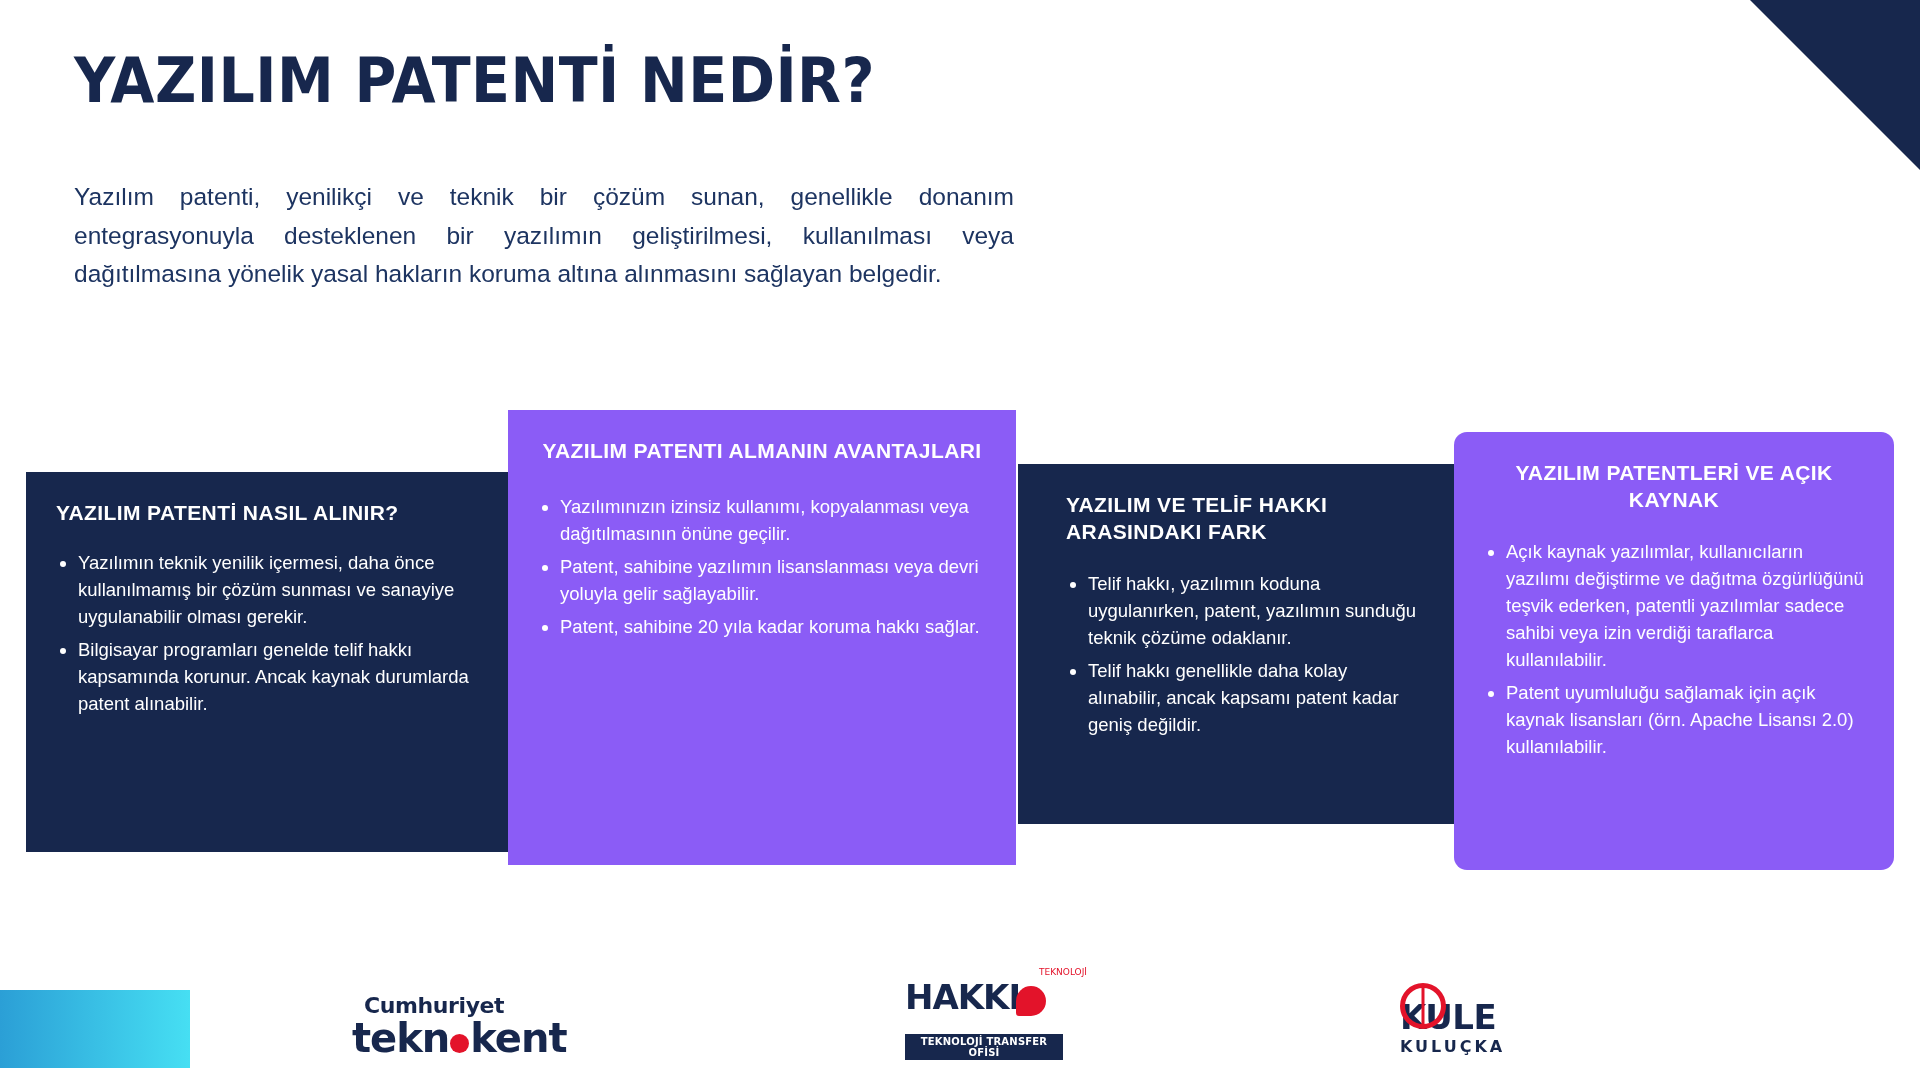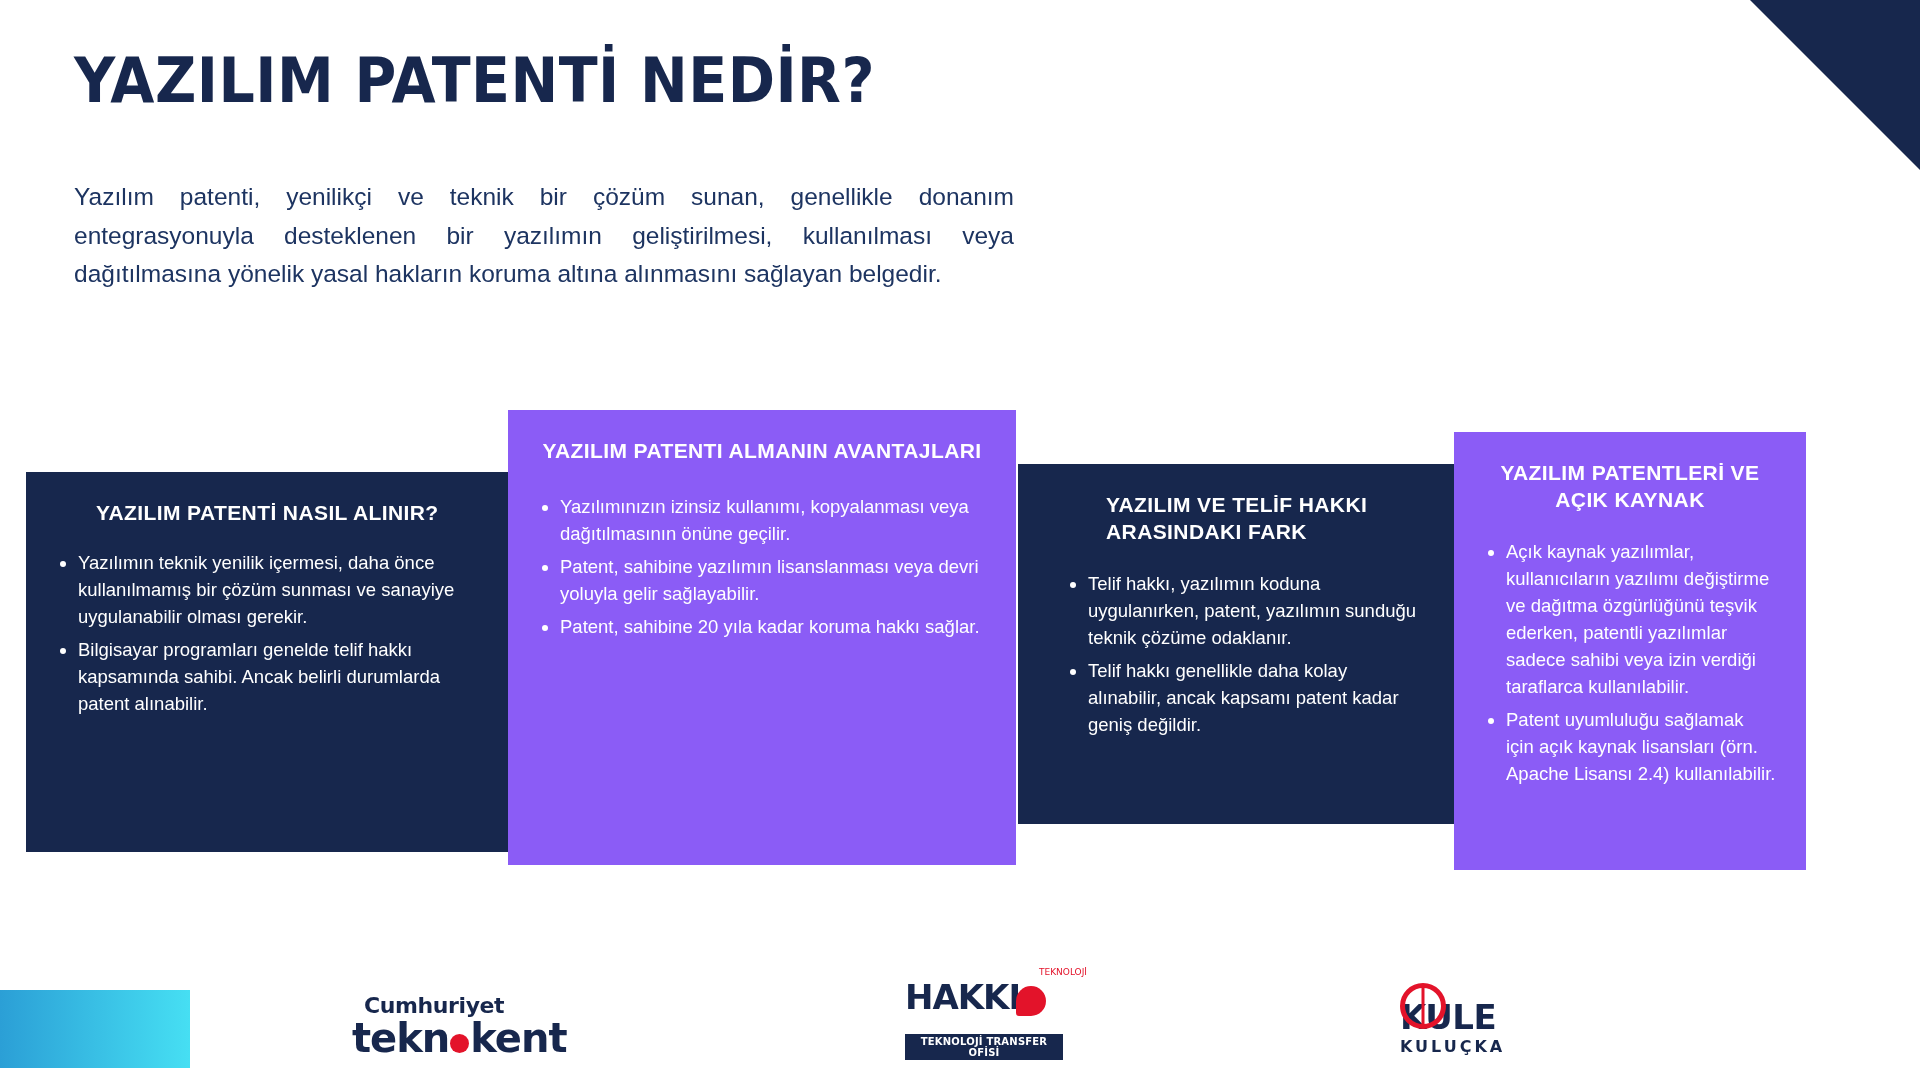--- a/index.html
+++ b/index.html
@@ -73,42 +73,42 @@
   .card.teal { background: #8b5cf6; }
 
   .card h3 {
     margin: 0 0 10px 0;
     font-size: 21px;
     line-height: 1.28;
     font-weight: 700;
     letter-spacing: 0.4px;
     font-family: "Liberation Sans", sans-serif;
   }
-  .card.dark h3 { text-align: left; margin-left: 40px; }
+  .card.dark h3 { text-align: left; }
   .card.teal h3 { text-align: center; }
 
   .card ul {
     margin: 0;
     padding-left: 22px;
     font-size: 18.5px;
     line-height: 1.46;
   }
   .card li { margin-bottom: 6px; }
 
   .card.dark ul { font-family: "Liberation Sans", sans-serif; }
   .card.teal ul { font-family: "Liberation Sans", sans-serif; }
 
   
   #card1 { left: 26px;   top: 62px;  width: 482px; height: 380px; }
   #card1 ul { margin-top: 22px; }
   #card2 { left: 508px;  top: 0px;   width: 508px; height: 455px; }
   #card2 ul { margin-top: 28px; }
   #card3 { left: 1018px; top: 54px;  width: 436px; height: 360px; padding-left: 48px; }
   #card3 ul { margin-top: 24px; }
-  #card4 { left: 1454px; top: 22px;  width: 352px; height: 438px; }
+  #card4 { left: 1454px; top: 22px;  width: 440px; height: 438px; border-radius: 13px; }
   #card4 ul { margin-top: 24px; }
 
   
   .footer {
     position: absolute;
     left: 0;
     bottom: 0;
     width: 1920px;
     height: 150px;
   }
@@ -262,21 +262,21 @@
 <div class="title">YAZILIM PATENTİ NEDİR?</div>
 
 <div class="intro">Yazılım patenti, yenilikçi ve teknik bir çözüm sunan, genellikle donanım entegrasyonuyla desteklenen bir yazılımın geliştirilmesi, kullanılması veya dağıtılmasına yönelik yasal hakların koruma altına alınmasını sağlayan belgedir.</div>
 
 <div class="cards">
 
   <div class="card dark" id="card1">
     <h3>YAZILIM PATENTİ NASIL ALINIR?</h3>
     <ul>
       <li>Yazılımın teknik yenilik içermesi, daha önce kullanılmamış bir çözüm sunması ve sanayiye uygulanabilir olması gerekir.</li>
-      <li>Bilgisayar programları genelde telif hakkı kapsamında sahibi. Ancak belirli durumlarda patent alınabilir.</li>
+      <li>Bilgisayar programları genelde telif hakkı kapsamında korunur. Ancak kaynak durumlarda patent alınabilir.</li>
     </ul>
   </div>
 
   <div class="card teal" id="card2">
     <h3>YAZILIM PATENTI ALMANIN AVANTAJLARI</h3>
     <ul>
       <li>Yazılımınızın izinsiz kullanımı, kopyalanması veya dağıtılmasının önüne geçilir.</li>
       <li>Patent, sahibine yazılımın lisanslanması veya devri yoluyla gelir sağlayabilir.</li>
       <li>Patent, sahibine 20 yıla kadar koruma hakkı sağlar.</li>
     </ul>
@@ -287,21 +287,21 @@
     <ul>
       <li>Telif hakkı, yazılımın koduna uygulanırken, patent, yazılımın sunduğu teknik çözüme odaklanır.</li>
       <li>Telif hakkı genellikle daha kolay alınabilir, ancak kapsamı patent kadar geniş değildir.</li>
     </ul>
   </div>
 
   <div class="card teal" id="card4">
     <h3>YAZILIM PATENTLERİ VE AÇIK KAYNAK</h3>
     <ul>
       <li>Açık kaynak yazılımlar, kullanıcıların yazılımı değiştirme ve dağıtma özgürlüğünü teşvik ederken, patentli yazılımlar sadece sahibi veya izin verdiği taraflarca kullanılabilir.</li>
-      <li>Patent uyumluluğu sağlamak için açık kaynak lisansları (örn. Apache Lisansı 2.4) kullanılabilir.</li>
+      <li>Patent uyumluluğu sağlamak için açık kaynak lisansları (örn. Apache Lisansı 2.0) kullanılabilir.</li>
     </ul>
   </div>
 
 </div>
 
 <div class="footer">
 
   <div class="grad-box"></div>
 
   <div class="logo-teknokent">

